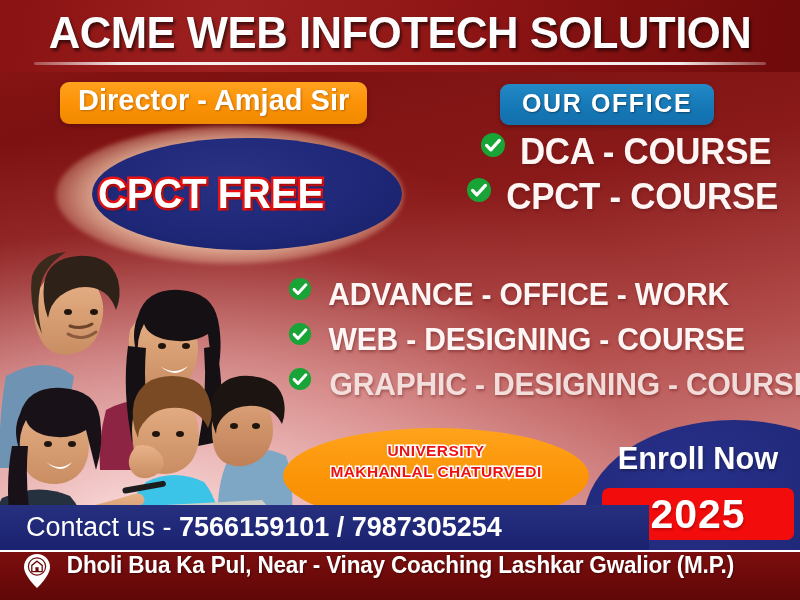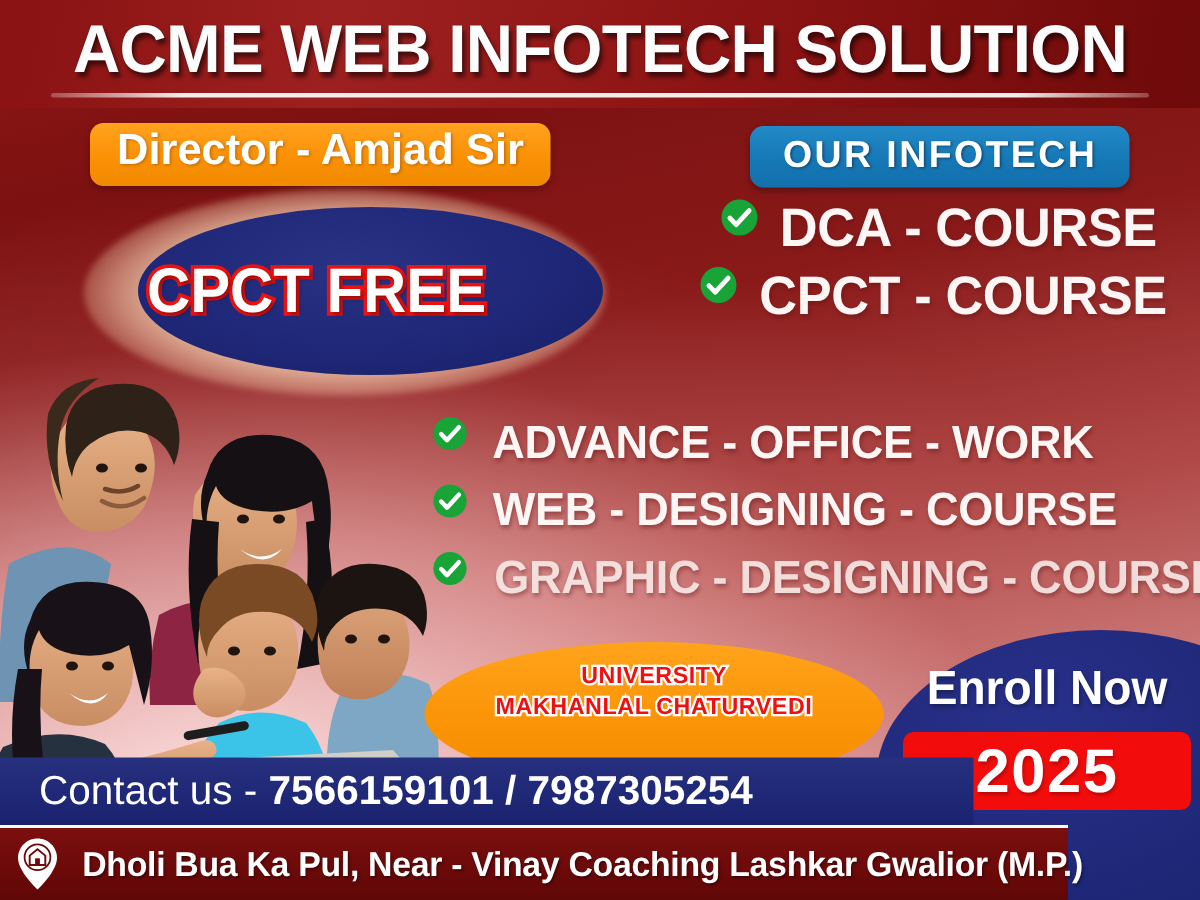--- a/index.html
+++ b/index.html
@@ -153,24 +153,24 @@
   }
   .contact-text{
     margin-left:26px;
     font-size:27px;line-height:31px;color:#ffffff;
     white-space:nowrap;
   }
   .contact-text b{font-weight:bold;}
   .contact-label{font-weight:normal;}
   
   .address-bar{
-    position:absolute;left:0;top:550px;width:712px;height:50px;
+    position:absolute;left:0;top:550px;width:800px;height:50px;
     background:linear-gradient(180deg,#7c0f0f 0%,#6d0a0a 55%,#600707 100%);
     border-top:2px solid #ffffff;
-    display:flex;align-items:center;
+    display:flex;padding-left:12px;
   }
   .pin{margin-left:10px;flex:0 0 auto;}
   .pin svg{display:block;}
   .address-text{
     margin-left:8px;
     font-size:23px;line-height:27px;font-weight:bold;color:#ffffff;
     letter-spacing:-0.2px;
     transform:scaleX(0.98);
     text-shadow:1px 1px 2px rgba(0,0,0,0.4);
     white-space:nowrap;
@@ -179,21 +179,21 @@
 </head>
 <body>
 
 <div class="poster">
 
   <div class="header"></div>
   <div class="title">ACME WEB INFOTECH SOLUTION</div>
   <div class="title-rule"></div>
 
   <div class="director-badge">Director - Amjad Sir</div>
-  <div class="courses-badge">OUR INFOTECH</div>
+  <div class="courses-badge">OUR OFFICE</div>
 
   <div class="cpct-glow"></div>
   <div class="cpct-ellipse">
     <span class="cpct-text">CPCT FREE</span>
   </div>
 
   <div class="photo">
     <svg width="310" height="300" viewBox="0 0 310 300" xmlns="http://www.w3.org/2000/svg" aria-hidden="true">
       <defs>
         <clipPath id="pclip">

